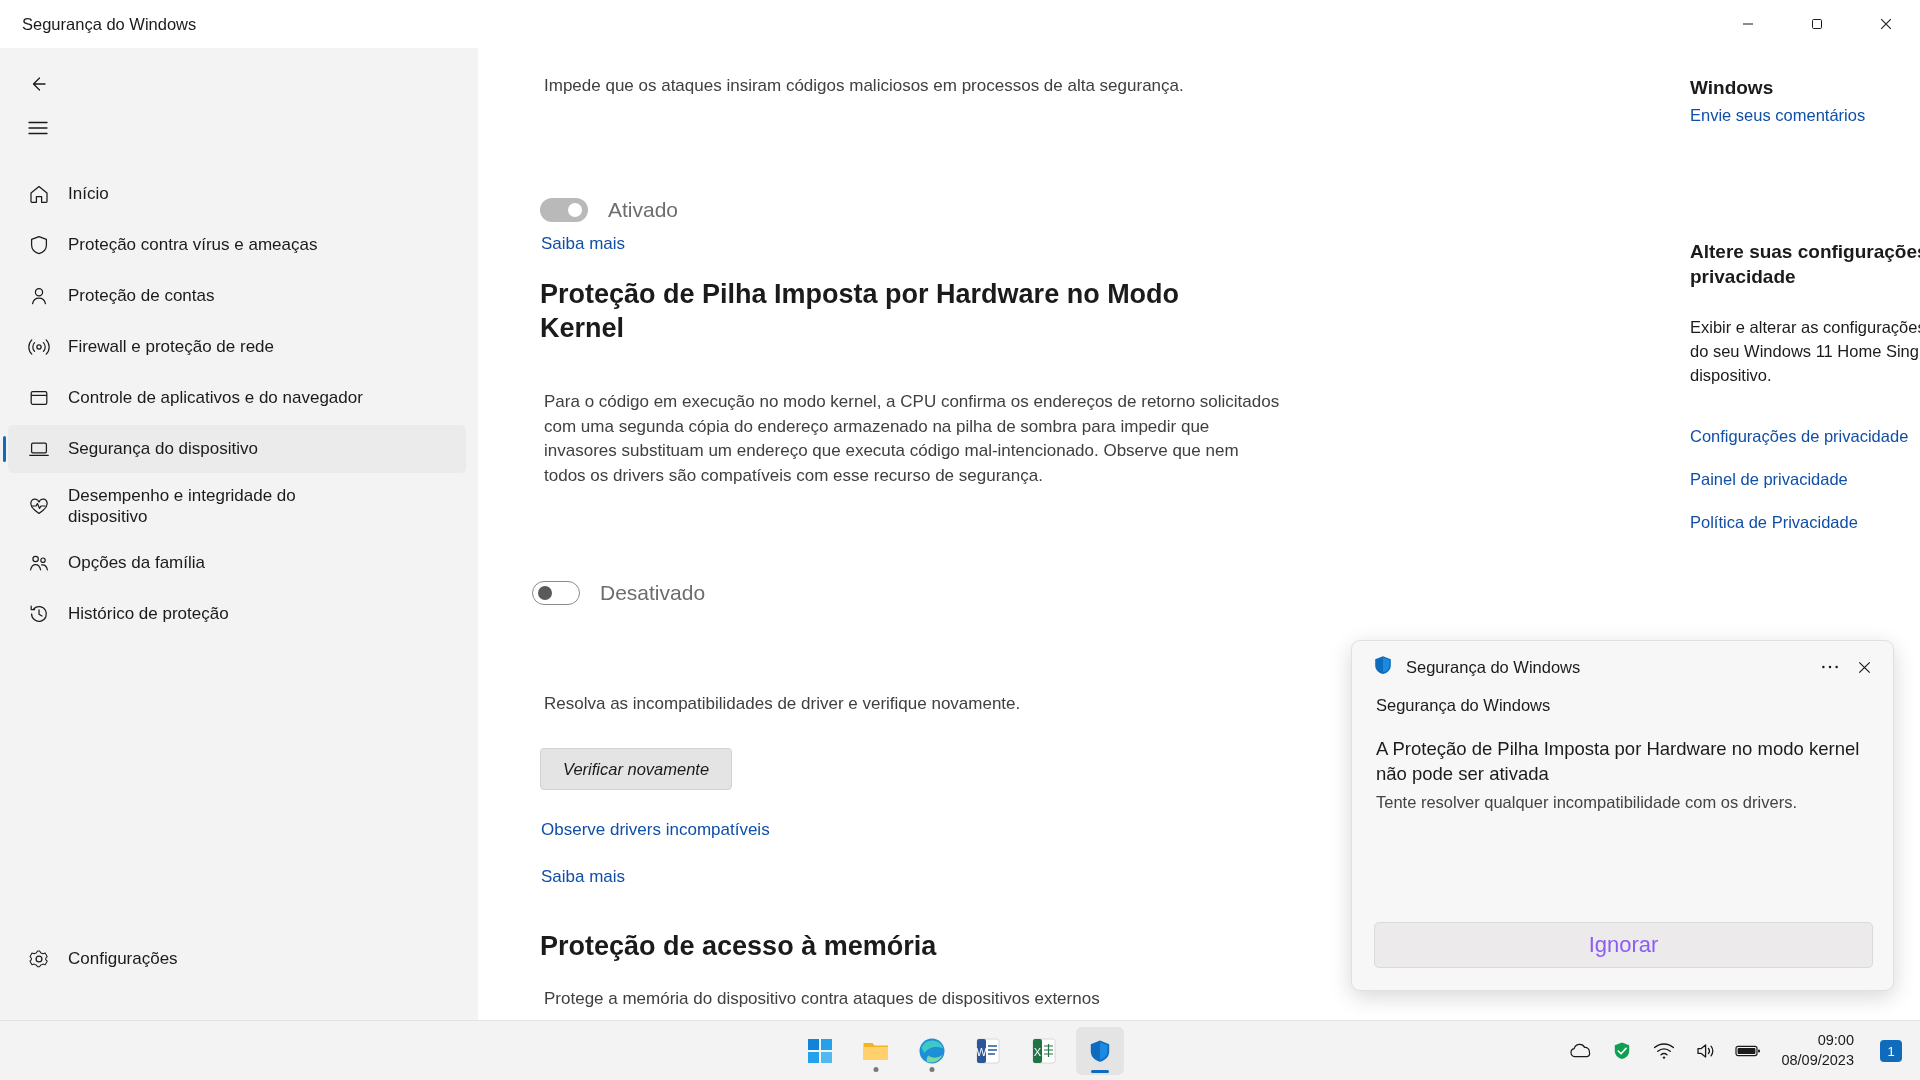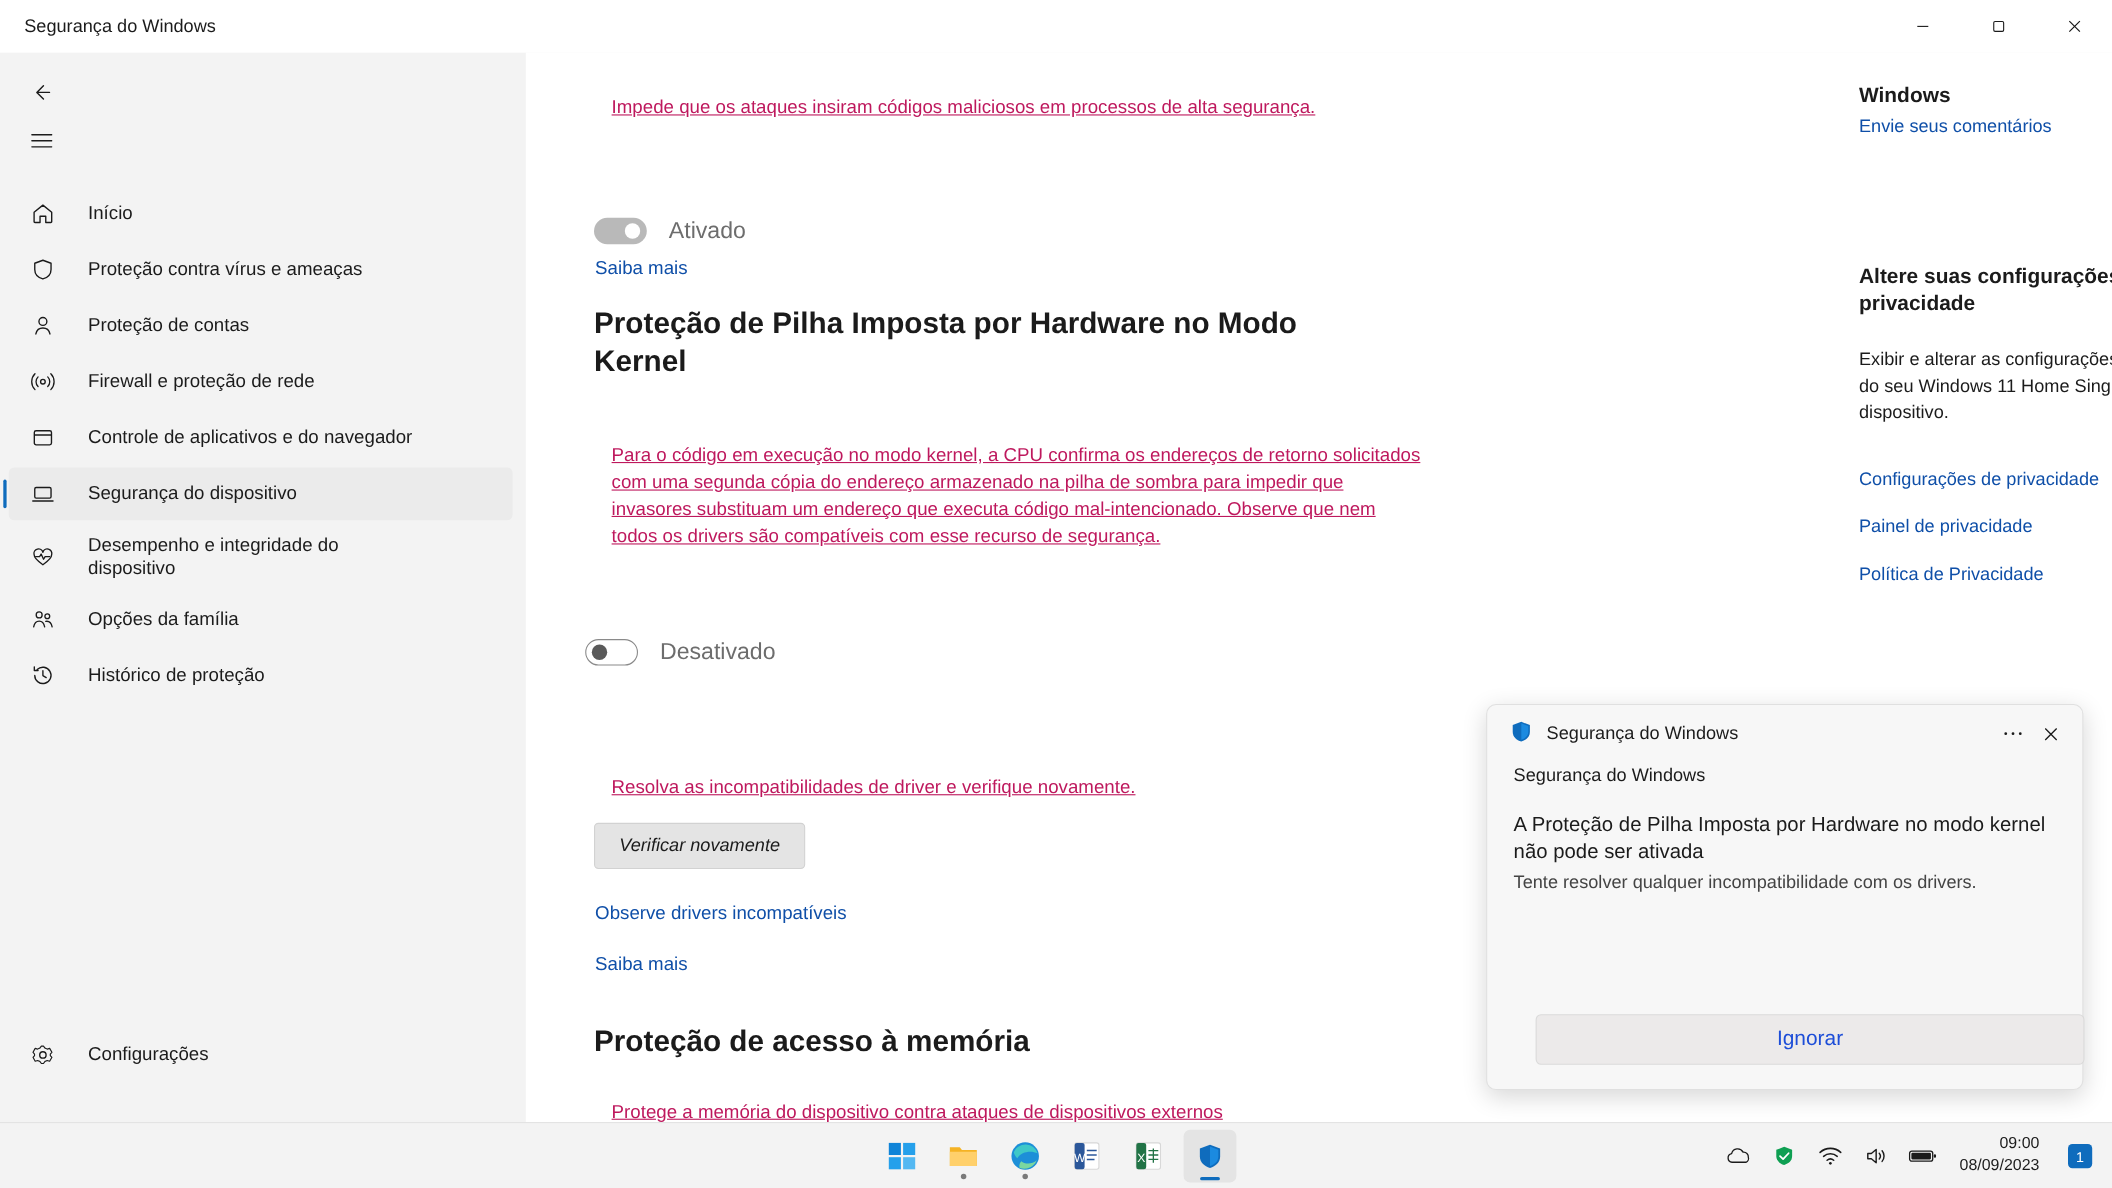--- a/index.html
+++ b/index.html
@@ -72,21 +72,21 @@
     content: ""; position: absolute;
     left: -5px; top: 11px;
     width: 3px; height: 26px;
     background: #0f6cbd; border-radius: 2px;
   }
   .nav-item .ico {
     width: 36px; min-width: 36px;
     display: flex; align-items: center; justify-content: flex-start;
     color: #1b1b1b;
   }
-  .nav-item .lbl { margin-left: 16px; line-height: 1.25; }
+  .nav-item .lbl { margin-left: 4px; line-height: 1.25; }
   .nav-bottom {
     position: absolute; bottom: 34px; left: 0; width: 100%;
   }
 
   
   .content {
     position: absolute;
     top: 48px; left: 478px;
     width: 1442px; height: 972px;
     background: #ffffff;
@@ -95,25 +95,24 @@
   .content-inner {
     position: relative;
     padding: 0 0 0 60px;
   }
   .sec-title {
     font-size: 27px; font-weight: 600; color: #1b1b1b;
     line-height: 1.25;
     margin: 0;
   }
   .body-text {
-    font-size: 17px; color: #be185d;
+    font-size: 17px; color: #404040;
     line-height: 1.45;
     max-width: 740px;
-    margin: 16px;
-    text-decoration: underline;
+    margin: 4px;
   }
   .link {
     color: #0f4fa8; font-size: 17px;
     text-decoration: none;
     display: inline-block;
   }
 
   .toggle-row { display: flex; align-items: center; }
   .toggle {
     width: 48px; height: 24px; border-radius: 12px;
@@ -186,21 +185,21 @@
   .toast-desc {
     font-size: 16.5px; color: #444; line-height: 1.4;
     margin: 0; max-width: 480px;
   }
   .toast-action {
     position: absolute; left: 22px; bottom: 22px;
     width: 499px; height: 46px;
     background: #eceaea; border: 1px solid #dadada;
     border-radius: 5px;
     display: flex; align-items: center; justify-content: center;
-    font-size: 19px; color: #1d4ed8; margin-left: 22px;
+    font-size: 22px; color: #8b5cf6;
   }
 
   
   .taskbar {
     position: absolute; bottom: 0; left: 0;
     width: 1920px; height: 60px;
     background: #f3f3f3;
     border-top: 1px solid #e3e3e3;
   }
   .tb-center {

